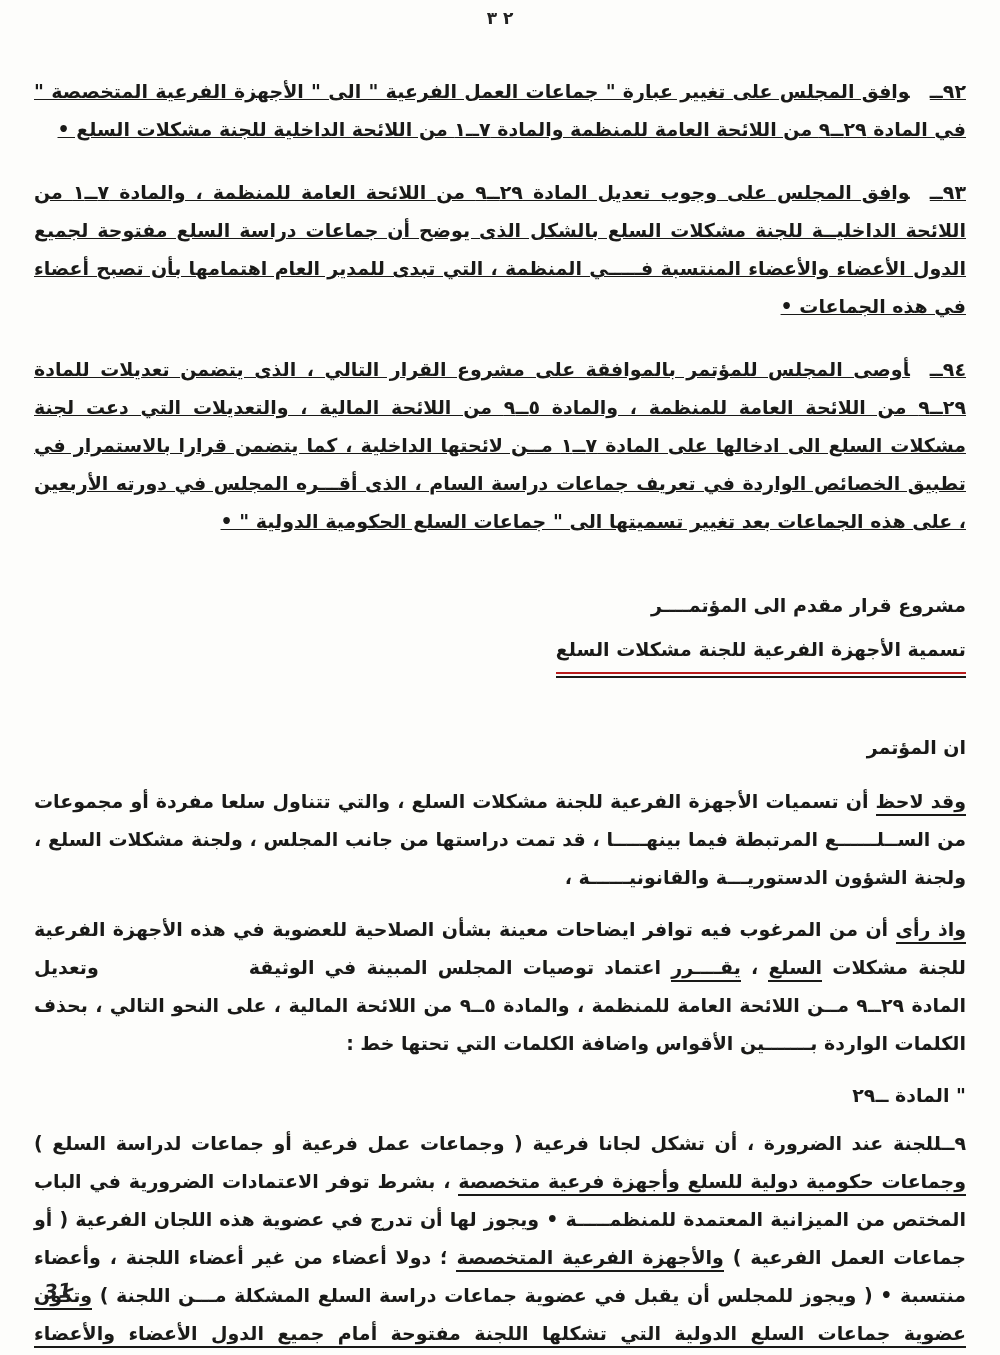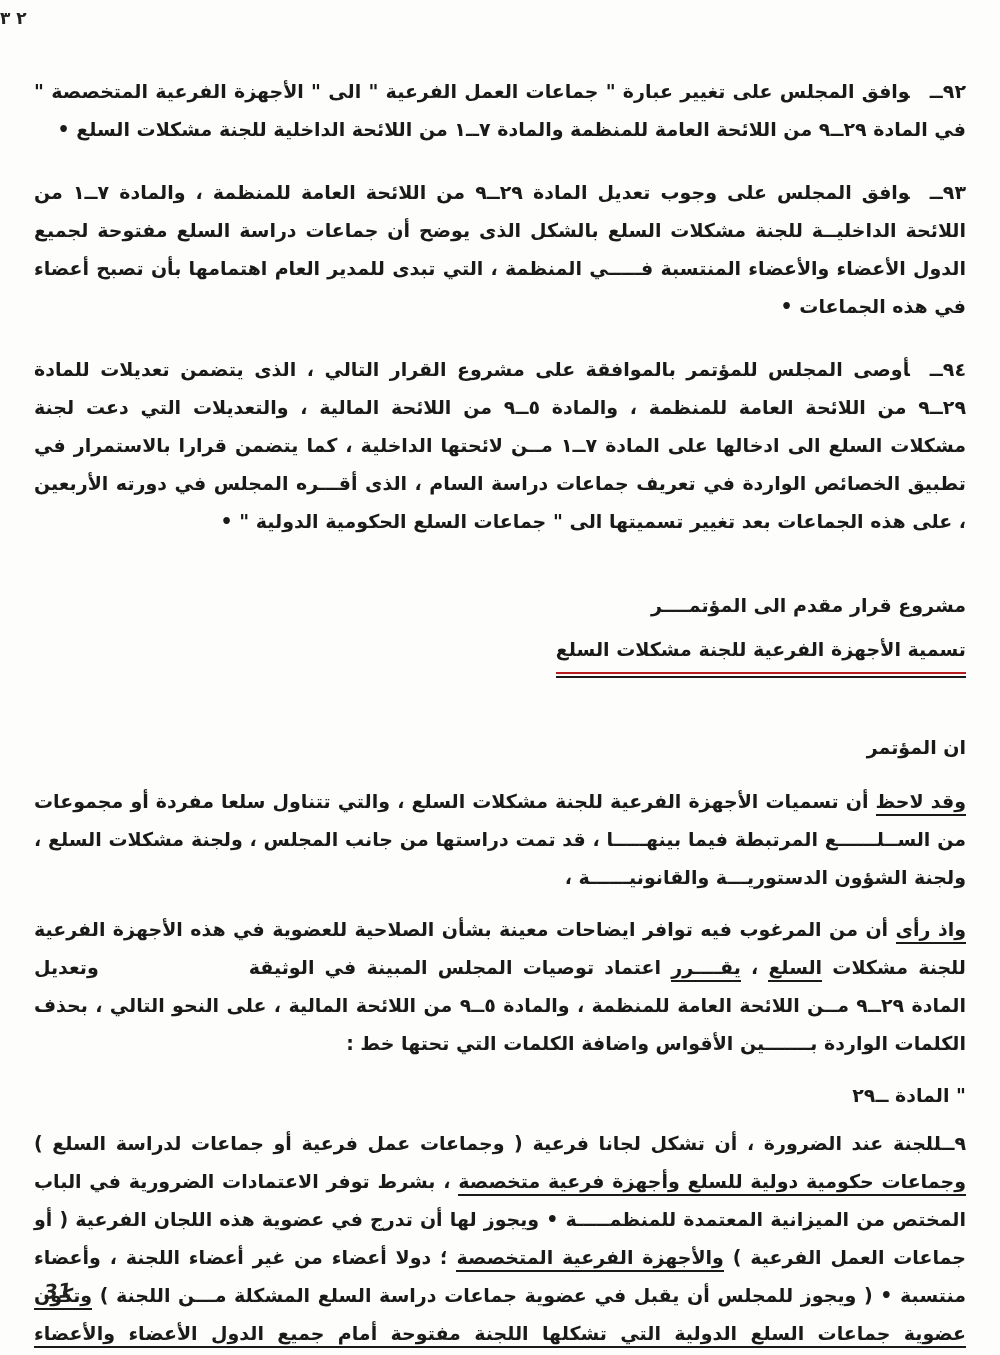--- a/index.html
+++ b/index.html
@@ -7,33 +7,34 @@
     position:relative;
     width:1000px;height:1355px;
     margin:0 auto;
     background:#fdfdfb;
     overflow:hidden;
     font-family:"DejaVu Sans",sans-serif;
     color:#1a1a18;
   }
   .top-number{
     position:absolute;top:8px;left:0;right:0;
+    text-align:center;
     font-size:17px;font-weight:bold;
     letter-spacing:6px;
     color:#222;
   }
   .content{
     position:absolute;top:72px;right:34px;left:34px;
     direction:rtl;
     text-align:justify;
     font-size:19px;
     font-weight:bold;
     line-height:38px;
   }
-  .para{margin:0 0 25px 0;}
+  .para{margin:0 0 25px 0;text-decoration:underline;}
   .para .num{margin-left:20px;white-space:nowrap;}
   .p94{margin-bottom:46px;}
   .title-block{text-align:right;margin:0 0 54px 0;}
   .title-line1{margin-bottom:6px;}
   .dbl{
     display:inline-block;position:relative;
     border-bottom:2px solid #b91c1c;
     padding-bottom:4px;
   }
   .dbl::after{

